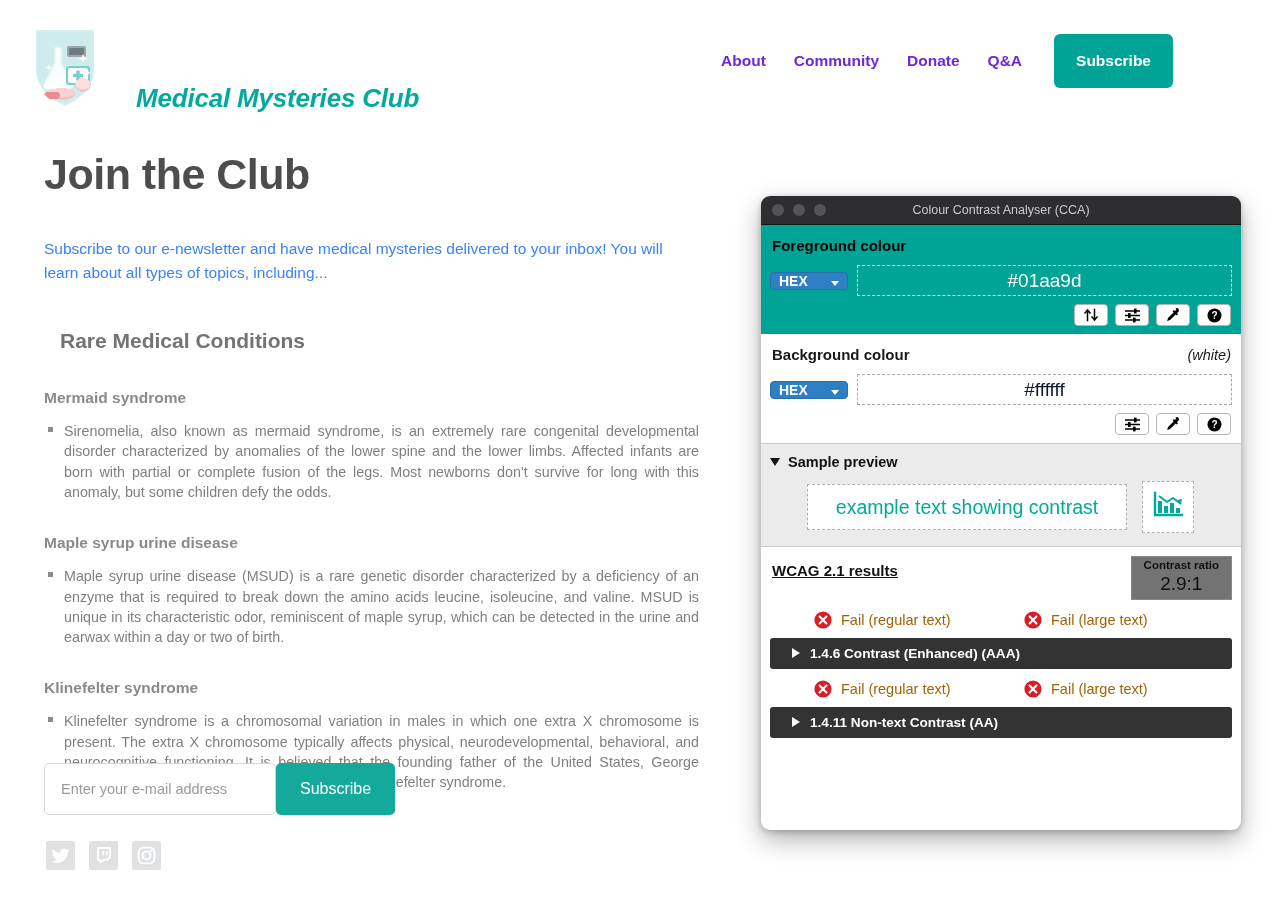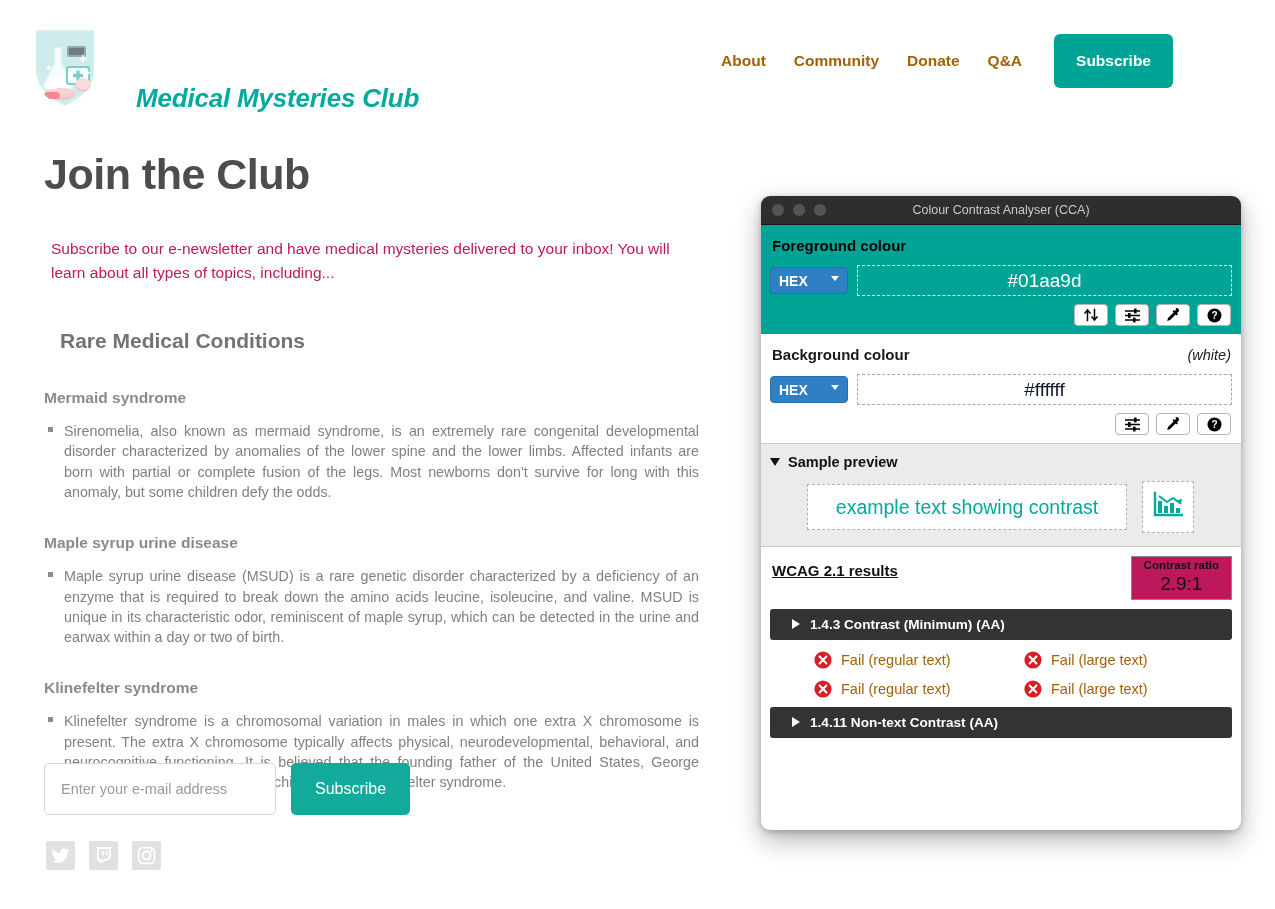--- a/index.html
+++ b/index.html
@@ -24,21 +24,21 @@
     font-size:26px;
     font-weight:bold;
     letter-spacing:-0.2px;
     white-space:nowrap;
   }
   #main-nav {
     position:absolute; right:102px; top:34px;
     display:flex; align-items:center; gap:0px;
   }
   #main-nav .nav-link {
-    color:#a16207;
+    color:#6d28d9;
     font-size:15.5px;
     font-weight:bold;
     text-decoration:none;
     padding:0 14px;
     white-space:nowrap;
     line-height:28px;
   }
   #subscribe-nav-button {
     margin-left:18px;
     background:#00a497;
@@ -53,22 +53,22 @@
     cursor:pointer;
   }
 
   
   #content { position:absolute; left:44px; top:150px; width:660px; }
   #page-title {
     font-size:43px; font-weight:bold; color:#4d4d4d;
     margin:0 0 38px 0; letter-spacing:-0.5px;
   }
   #intro-paragraph {
-    font-size:15.5px; color:#be185d; line-height:1.55;
-    margin:0 0 44px 7px; width:630px;
+    font-size:15.5px; color:#3b82f6; line-height:1.55;
+    margin:0 0 44px 0; width:630px;
   }
   #section-heading {
     font-size:21px; font-weight:bold; color:#737373; margin:0 0 36px 16px;
   }
   .condition { margin-bottom:32px; }
   .condition-title {
     font-size:15.5px; font-weight:bold; color:#8a8a8a; margin:0 0 14px 0;
   }
   .condition-body {
     position:relative;
@@ -78,21 +78,21 @@
     margin:0; width:655px;
   }
   .condition-body .bullet {
     position:absolute; left:4px; top:6px;
     width:5px; height:5px; background:#8c8c8c;
   }
 
   
   #subscribe-form {
     position:absolute; left:44px; top:763px;
-    display:flex; align-items:stretch; gap:15px;
+    display:flex; align-items:stretch; 
   }
   #email-input {
     width:232px; height:52px;
     border:1px solid #d6d6d6; border-radius:5px;
     font-size:14.5px; color:#8f8f8f;
     font-family:"Liberation Sans", sans-serif;
     padding:0 16px; background:#fff; outline:none;
   }
   #email-input::placeholder { color:#9a9a9a; }
   #subscribe-form-button {
@@ -151,21 +151,21 @@
   .bg .panel-label { color:#1a1a1a; }
   .panel-note { font-size:14.5px; font-style:italic; color:#1a1a1a; }
 
   .colour-row { display:flex; align-items:center; margin-top:11px; gap:9px; }
   .format-select {
     appearance:none; -webkit-appearance:none;
     background:#2f7fc4; color:#ffffff;
     border:1px solid #2a6ea9; border-radius:4px;
     font-size:14px; font-weight:bold;
     font-family:"Liberation Sans", sans-serif;
-    height:27px; width:78px; padding:0 8px; cursor:pointer;
+    height:18px; width:78px; padding:0 8px; cursor:pointer;
   }
   .select-wrap { position:relative; }
   .select-wrap .chev {
     position:absolute; right:9px; top:9px; pointer-events:none;
     width:0;height:0;border-left:4px solid transparent;border-right:4px solid transparent;
     border-top:5px solid #ffffff;
   }
   .hex-field {
     flex:1; height:31px;
     border:1px dashed rgba(255,255,255,0.85);
@@ -209,21 +209,21 @@
     background:#ffffff; border:1px dashed #b0b0b0;
     width:52px; height:52px;
     display:flex; align-items:center; justify-content:center;
   }
 
   
   #wcag-panel { background:#ffffff; padding:9px 9px 10px 9px; }
   #wcag-head { display:flex; align-items:flex-start; justify-content:space-between; }
   #wcag-title { font-size:15px; font-weight:bold; color:#111; padding-top:6px; padding-left:2px;text-decoration:underline;}
   #contrast-ratio-box {
-    border:1px solid #888; background:#be185d;
+    border:1px solid #888; background:#737373;
     padding:2px 12px 4px 12px; text-align:center; min-width:92px;
   }
   #contrast-ratio-label { font-size:11.5px; font-weight:bold; color:#111; line-height:1.2; }
   #contrast-ratio-value { font-size:19px; color:#111; line-height:1.15; }
 
   .criterion-bar {
     background:#333333; color:#ffffff;
     height:31px; display:flex; align-items:center; gap:10px;
     padding-left:22px; margin-top:9px;
     border-radius:3px;
@@ -466,41 +466,41 @@
 
   <div id="wcag-panel">
     <div id="wcag-head">
       <span id="wcag-title">WCAG 2.1 results</span>
       <span id="contrast-ratio-box">
         <div id="contrast-ratio-label">Contrast ratio</div>
         <div id="contrast-ratio-value">2.9:1</div>
       </span>
     </div>
 
-    <div class="criterion-bar">
-      <span class="tri-right"></span>
-      <span>1.4.3 Contrast (Minimum) (AA)</span>
-    </div>
     <div class="results-row">
       <span class="result-item first">
         <svg class="fail-icon" viewBox="0 0 18 18" aria-hidden="true">
           <circle cx="9" cy="9" r="8.6" fill="#d81f26"></circle>
           <path d="M5.6 5.6l6.8 6.8M12.4 5.6l-6.8 6.8" stroke="#fff" stroke-width="2.1" stroke-linecap="round"></path>
         </svg>
         <span>Fail (regular text)</span>
       </span>
       <span class="result-item">
         <svg class="fail-icon" viewBox="0 0 18 18" aria-hidden="true">
           <circle cx="9" cy="9" r="8.6" fill="#d81f26"></circle>
           <path d="M5.6 5.6l6.8 6.8M12.4 5.6l-6.8 6.8" stroke="#fff" stroke-width="2.1" stroke-linecap="round"></path>
         </svg>
         <span>Fail (large text)</span>
       </span>
     </div>
 
+    <div class="criterion-bar">
+      <span class="tri-right"></span>
+      <span>1.4.6 Contrast (Enhanced) (AAA)</span>
+    </div>
     <div class="results-row">
       <span class="result-item first">
         <svg class="fail-icon" viewBox="0 0 18 18" aria-hidden="true">
           <circle cx="9" cy="9" r="8.6" fill="#d81f26"></circle>
           <path d="M5.6 5.6l6.8 6.8M12.4 5.6l-6.8 6.8" stroke="#fff" stroke-width="2.1" stroke-linecap="round"></path>
         </svg>
         <span>Fail (regular text)</span>
       </span>
       <span class="result-item">
         <svg class="fail-icon" viewBox="0 0 18 18" aria-hidden="true">

